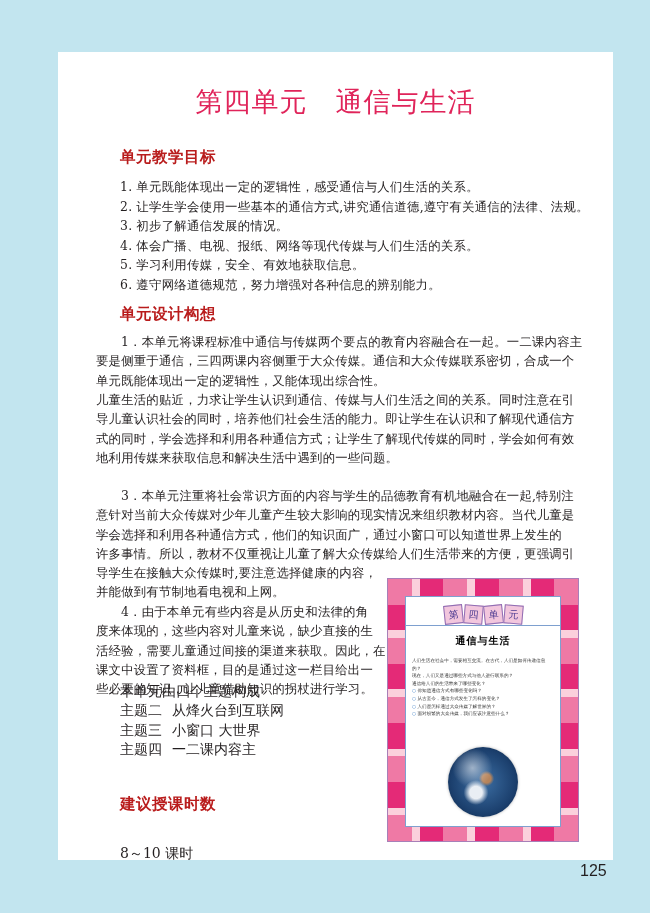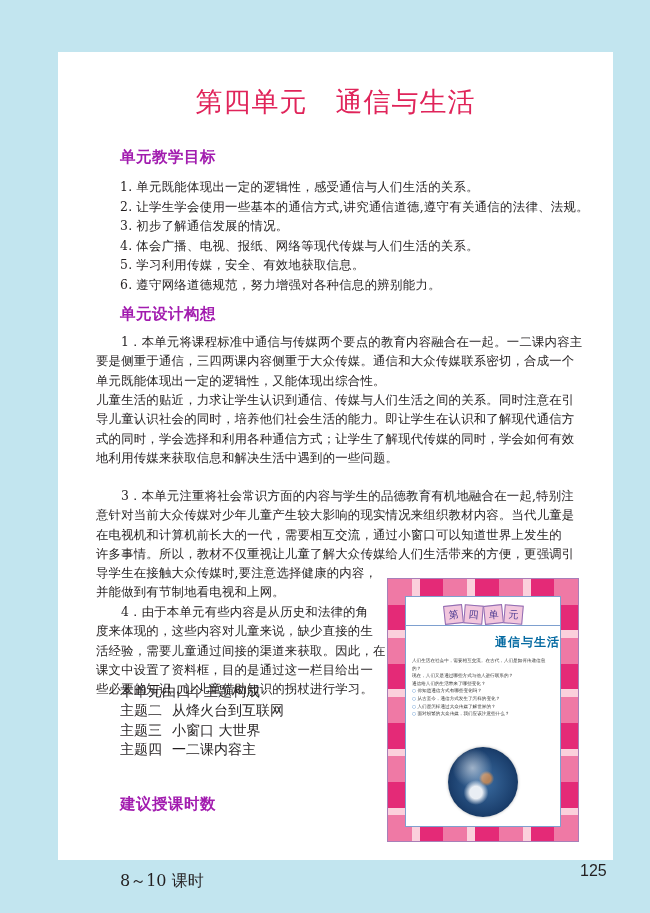--- a/index.html
+++ b/index.html
@@ -26,21 +26,21 @@
     letter-spacing: 1px;
     color: #e0245a;
     white-space: pre;
   }
   .h2 {
     position: absolute;
     left: 62px;
     font-family: "DejaVu Sans", "Liberation Sans", sans-serif;
     font-size: 15.5px;
     font-weight: bold;
-    color: #a21caf;
+    color: #b91c1c;
     letter-spacing: 0.5px;
   }
   .goals {
     position: absolute;
     left: 62px; top: 125px;
     margin: 0; padding: 0;
     list-style: none;
   }
   .goals li {
     font-size: 12.4px;
@@ -64,22 +64,22 @@
   .themes {
     position: absolute;
     left: 62px; top: 630px;
     font-size: 14px;
     line-height: 19.3px;
   }
   .themes .row { display: block; white-space: nowrap; height: 19.3px; }
   .themes .tag { display: inline-block; width: 52px; }
   .hours {
     position: absolute;
-    left: 62px; top: 819px;
-    font-size: 16px;
+    left: 62px; top: 793px;
+    font-size: 14px;
   }
   .pagenum {
     position: absolute;
     left: 580px; top: 862px;
     font-family: "Liberation Sans", "DejaVu Sans", sans-serif;
     font-size: 16px;
     color: #231f20;
   }
 
   
@@ -121,25 +121,25 @@
     color: #4b3a91;
     font-size: 10px;
     line-height: 17px;
     text-align: center;
     font-family: "DejaVu Sans", sans-serif;
   }
   .unit-tiles span:nth-child(odd) { transform: rotate(-6deg); }
   .unit-tiles span:nth-child(even) { transform: rotate(5deg); }
   .thumb-title {
     position: absolute; left: 0; right: 0; top: 37px;
-    text-align: right;
+    text-align: center;
     font-family: "DejaVu Sans", sans-serif;
     font-weight: bold;
-    font-size: 12px;
-    color: #0369a1;
+    font-size: 10px;
+    color: #000000;
     letter-spacing: 1px;
   }
   .thumb-text {
     position: absolute; left: 6px; right: 6px; top: 60px;
     font-size: 4.6px;
     line-height: 7.6px;
     color: #333;
     font-family: "DejaVu Sans", sans-serif;
   }
   .thumb-text .bullet { color: #2f74c0; }
@@ -184,21 +184,21 @@
   <div class="para" style="top:338px;">
     <span class="ln">儿童生活的贴近，力求让学生认识到通信、传媒与人们生活之间的关系。同时注意在引</span>
     <span class="ln">导儿童认识社会的同时，培养他们社会生活的能力。即让学生在认识和了解现代通信方</span>
     <span class="ln">式的同时，学会选择和利用各种通信方式；让学生了解现代传媒的同时，学会如何有效</span>
     <span class="ln">地利用传媒来获取信息和解决生活中遇到的一些问题。</span>
   </div>
 
   <div class="para" style="top:434px;">
     <span class="ln ind">3．本单元注重将社会常识方面的内容与学生的品德教育有机地融合在一起,特别注</span>
     <span class="ln">意针对当前大众传媒对少年儿童产生较大影响的现实情况来组织教材内容。当代儿童是</span>
-    <span class="ln">在电视机和计算机前长大的一代，需要相互交流，通过小窗口可以知道世界上发生的</span>
+    <span class="ln">学会选择和利用各种通信方式，他们的知识面广，通过小窗口可以知道世界上发生的</span>
     <span class="ln">许多事情。所以，教材不仅重视让儿童了解大众传媒给人们生活带来的方便，更强调引</span>
     <span class="ln">导学生在接触大众传媒时,要注意选择健康的内容，</span>
     <span class="ln">并能做到有节制地看电视和上网。</span>
   </div>
 
   <div class="para" style="top:550px;">
     <span class="ln ind">4．由于本单元有些内容是从历史和法律的角</span>
     <span class="ln">度来体现的，这些内容对儿童来说，缺少直接的生</span>
     <span class="ln">活经验，需要儿童通过间接的渠道来获取。因此，在</span>
     <span class="ln">课文中设置了资料框，目的是通过这一栏目给出一</span>

